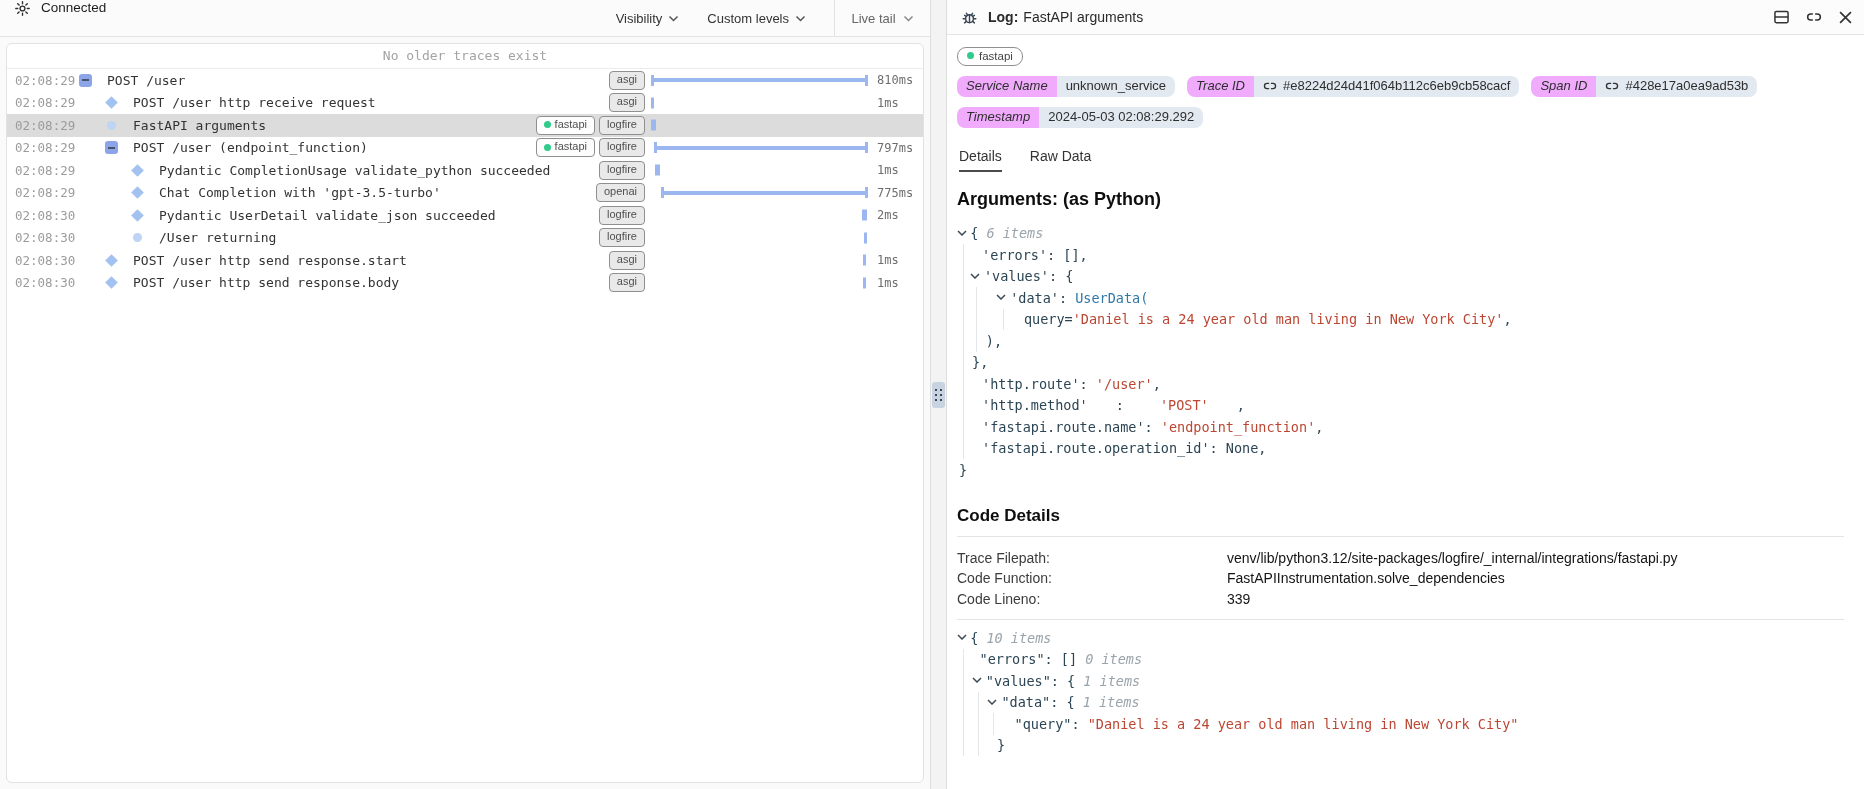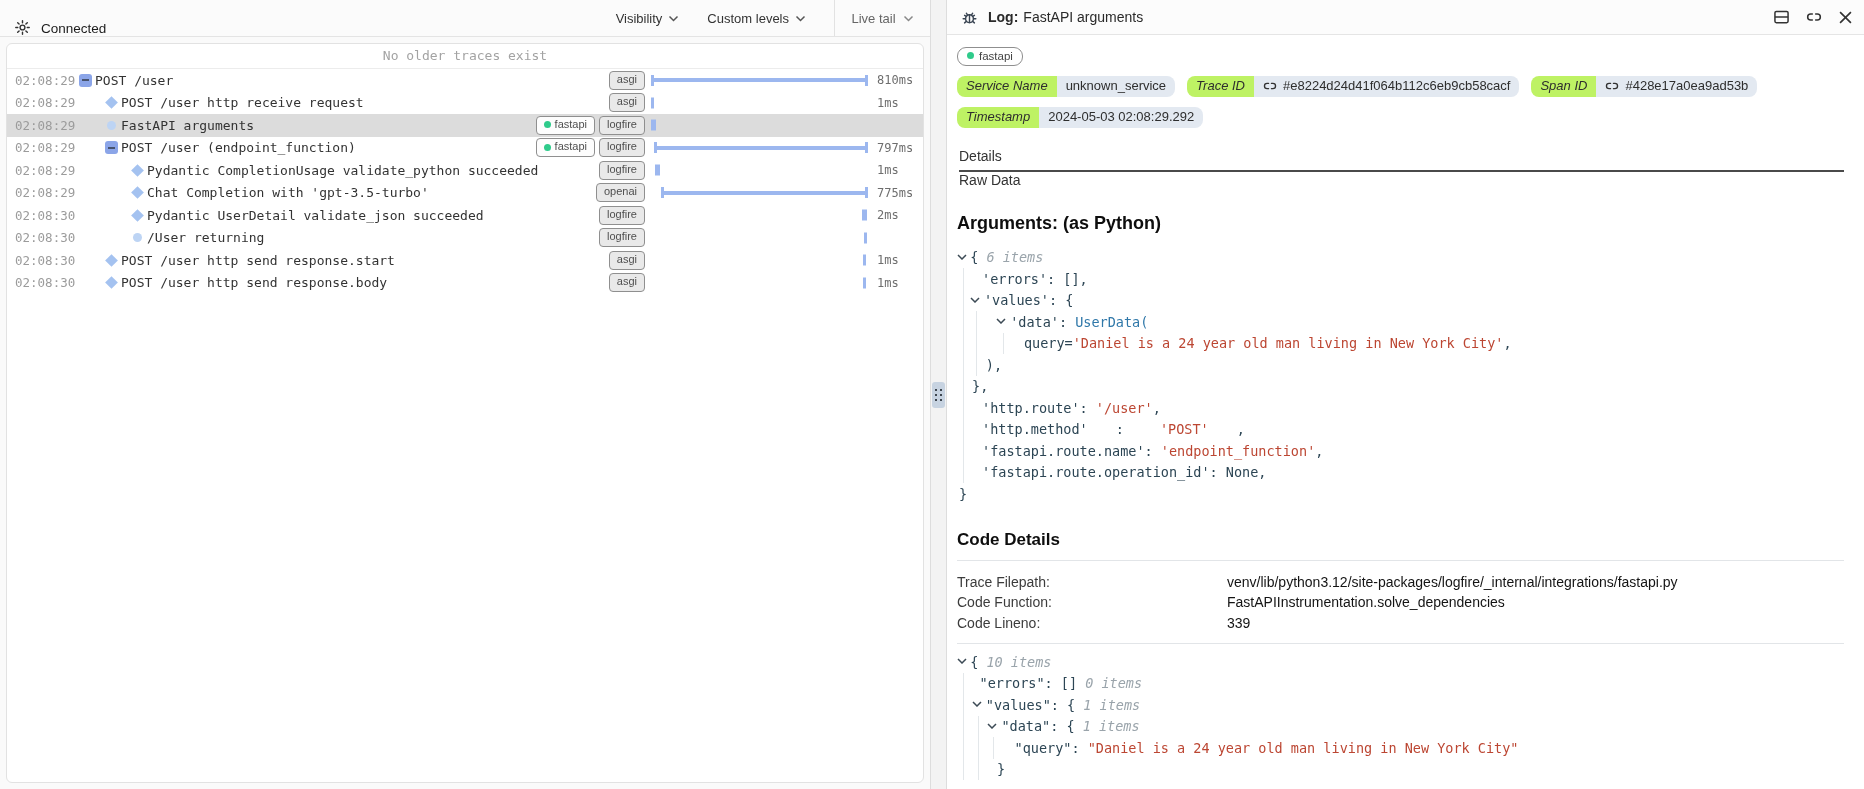--- a/index.html
+++ b/index.html
@@ -1,38 +1,38 @@
 <!DOCTYPE html>
 <html><head>
 <meta charset="utf-8">
 <style>
   * { box-sizing: border-box; margin: 0; padding: 0; }
   html,body { width:1864px; height:789px; overflow:hidden; }
   body { font-family:"Liberation Sans",sans-serif; background:#fff; color:#222; display:flex; }
 
   
   .left-panel { width:930px; height:100%; background:#fafafa; display:flex; flex-direction:column; }
-  .topbar { height:37px; flex:none; display:flex; align-items:flex-end; padding-left:14px; border-bottom:1px solid #e4e4e4; background:#fbfbfb; }
+  .topbar { height:37px; flex:none; display:flex; align-items:flex-start; padding-left:14px; border-bottom:1px solid #e4e4e4; background:#fbfbfb; }
   .conn-label { margin-left:10px; font-size:13.5px; color:#1c1c1c; }
   .topbar-right { margin-left:auto; display:flex; align-items:center; height:100%; }
   .dd { display:flex; align-items:center; gap:6px; font-size:13px; color:#333; margin-right:28px; cursor:pointer; }
   .livetail { border-left:1px solid #e2e2e2; height:100%; display:flex; align-items:center; justify-content:center; gap:7px; width:96px; color:#666; font-size:13px; cursor:pointer; }
 
   .trace-wrap { margin:6px; flex:1; background:#fff; border:1px solid #e2e2e2; border-radius:6px; overflow:hidden; }
   .empty-row { text-align:center; font-family:"DejaVu Sans Mono",monospace; font-size:13px; color:#a3a3a3; padding:4px 0 5px; border-bottom:1px solid #ececec; }
   .trow { display:flex; align-items:center; height:22.5px; padding-left:8px; font-family:"DejaVu Sans Mono",monospace; cursor:pointer; }
   .trow.sel { background:#dcdcdc; }
   .tr-time { width:62px; font-size:12.5px; color:#9b9b9b; flex:none; }
   .tr-ind { flex:none; }
   .tr-icon { flex:none; width:16px; display:flex; align-items:center; justify-content:center; }
   .ic-collapse { width:13px; height:13px; border-radius:3px; background:#8ba5e8; position:relative; }
   .ic-collapse::after { content:""; position:absolute; left:3px; right:3px; top:5.5px; height:2px; background:#47536e; }
   .ic-diamond { width:9px; height:9px; background:#a4c2f0; transform:rotate(45deg); }
   .ic-circle { width:9px; height:9px; border-radius:50%; background:#bdd4f4; }
-  .tr-label { flex:1; margin-left:2px; font-size:13px; color:#333; white-space:nowrap; overflow:hidden; text-overflow:ellipsis; }
+  .tr-label { flex:1; margin-left:14px; font-size:13px; color:#333; white-space:nowrap; overflow:hidden; text-overflow:ellipsis; }
   .tr-badges { flex:none; display:flex; gap:4px; margin-right:6px; }
   .badge { font-family:"Liberation Sans",sans-serif; font-size:11px; color:#4f4f4f; border:1px solid #8f8f8f; border-radius:4px; background:#e9e9e9; padding:1px 7px 2px; display:flex; align-items:center; gap:4px; line-height:1.25; }
   .badge.dot { background:#fdfdfd; }
   .gd { width:7px; height:7px; border-radius:50%; background:#2fcb8b; flex:none; }
   .tr-track { flex:none; width:220px; height:100%; position:relative; }
   .bar { position:absolute; top:50%; transform:translateY(-50%); background:#9cb7ef; }
   .bar.span { height:4px; }
   .bar.span::before,.bar.span::after { content:""; position:absolute; top:-3.5px; width:3px; height:11px; background:#9cb7ef; }
   .bar.span::before { left:0; } .bar.span::after { right:0; }
   .bar.tick { height:11px; }
@@ -48,24 +48,24 @@
   .rp-header { height:35px; flex:none; border-bottom:1px solid #e5e5e5; background:#fcfcfc; display:flex; align-items:center; padding:0 12px 0 13px; }
   .rp-title { margin-left:9px; font-size:14px; color:#2a2a2a; }
   .rp-title .b { font-weight:bold; margin-right:5px; }
   .rp-actions { margin-left:auto; display:flex; gap:17px; align-items:center; }
   .rp-actions span { cursor:pointer; display:flex; }
   .rp-content { flex:1; padding:10px 20px 0 10px; overflow:hidden; }
 
   .tag { display:inline-flex; align-items:center; gap:5px; border:1px solid #8f8f8f; border-radius:9px; padding:2px 9px 3px; font-size:11.5px; background:#fff; color:#444; }
   .meta-row { display:flex; gap:12px; margin-top:10px; }
   .pill { display:inline-flex; border-radius:8px; overflow:hidden; font-size:13px; }
-  .pill .pl { background:#bef264; color:#2e2e2e; font-style:italic; padding:2.5px 9px 3.5px; }
+  .pill .pl { background:#f0abfc; color:#2e2e2e; font-style:italic; padding:2.5px 9px 3.5px; }
   .pill .pv { background:#e3e9f1; color:#2e2e2e; padding:2.5px 9px 3.5px; display:flex; align-items:center; gap:6px; }
 
-  .tabs { display:flex; margin-top:20px; padding-left:2px;flex-direction:column; }
+  .tabs { display:flex; gap:28px; margin-top:20px; padding-left:2px; }
   .tab { font-size:14px; color:#333; padding-bottom:6px; cursor:pointer; border-bottom:2px solid transparent; }
   .tab.active { border-bottom-color:#4a4a4a; }
 
   .h1 { font-size:18px; font-weight:bold; color:#0e0e0e; margin-top:17px; }
   .h2 { font-size:17px; font-weight:bold; color:#0e0e0e; margin-top:25px; display:flex; align-items:center; gap:8px; }
   .hr { height:1px; background:#e2e5e8; margin-top:10px; }
 
   .tree { font-family:"DejaVu Sans Mono",monospace; font-size:13.5px; margin-top:13px; }
   .tline { position:relative; height:21.5px; display:flex; align-items:center; white-space:pre; }
   .tchev { position:absolute; top:7px; display:flex; }

